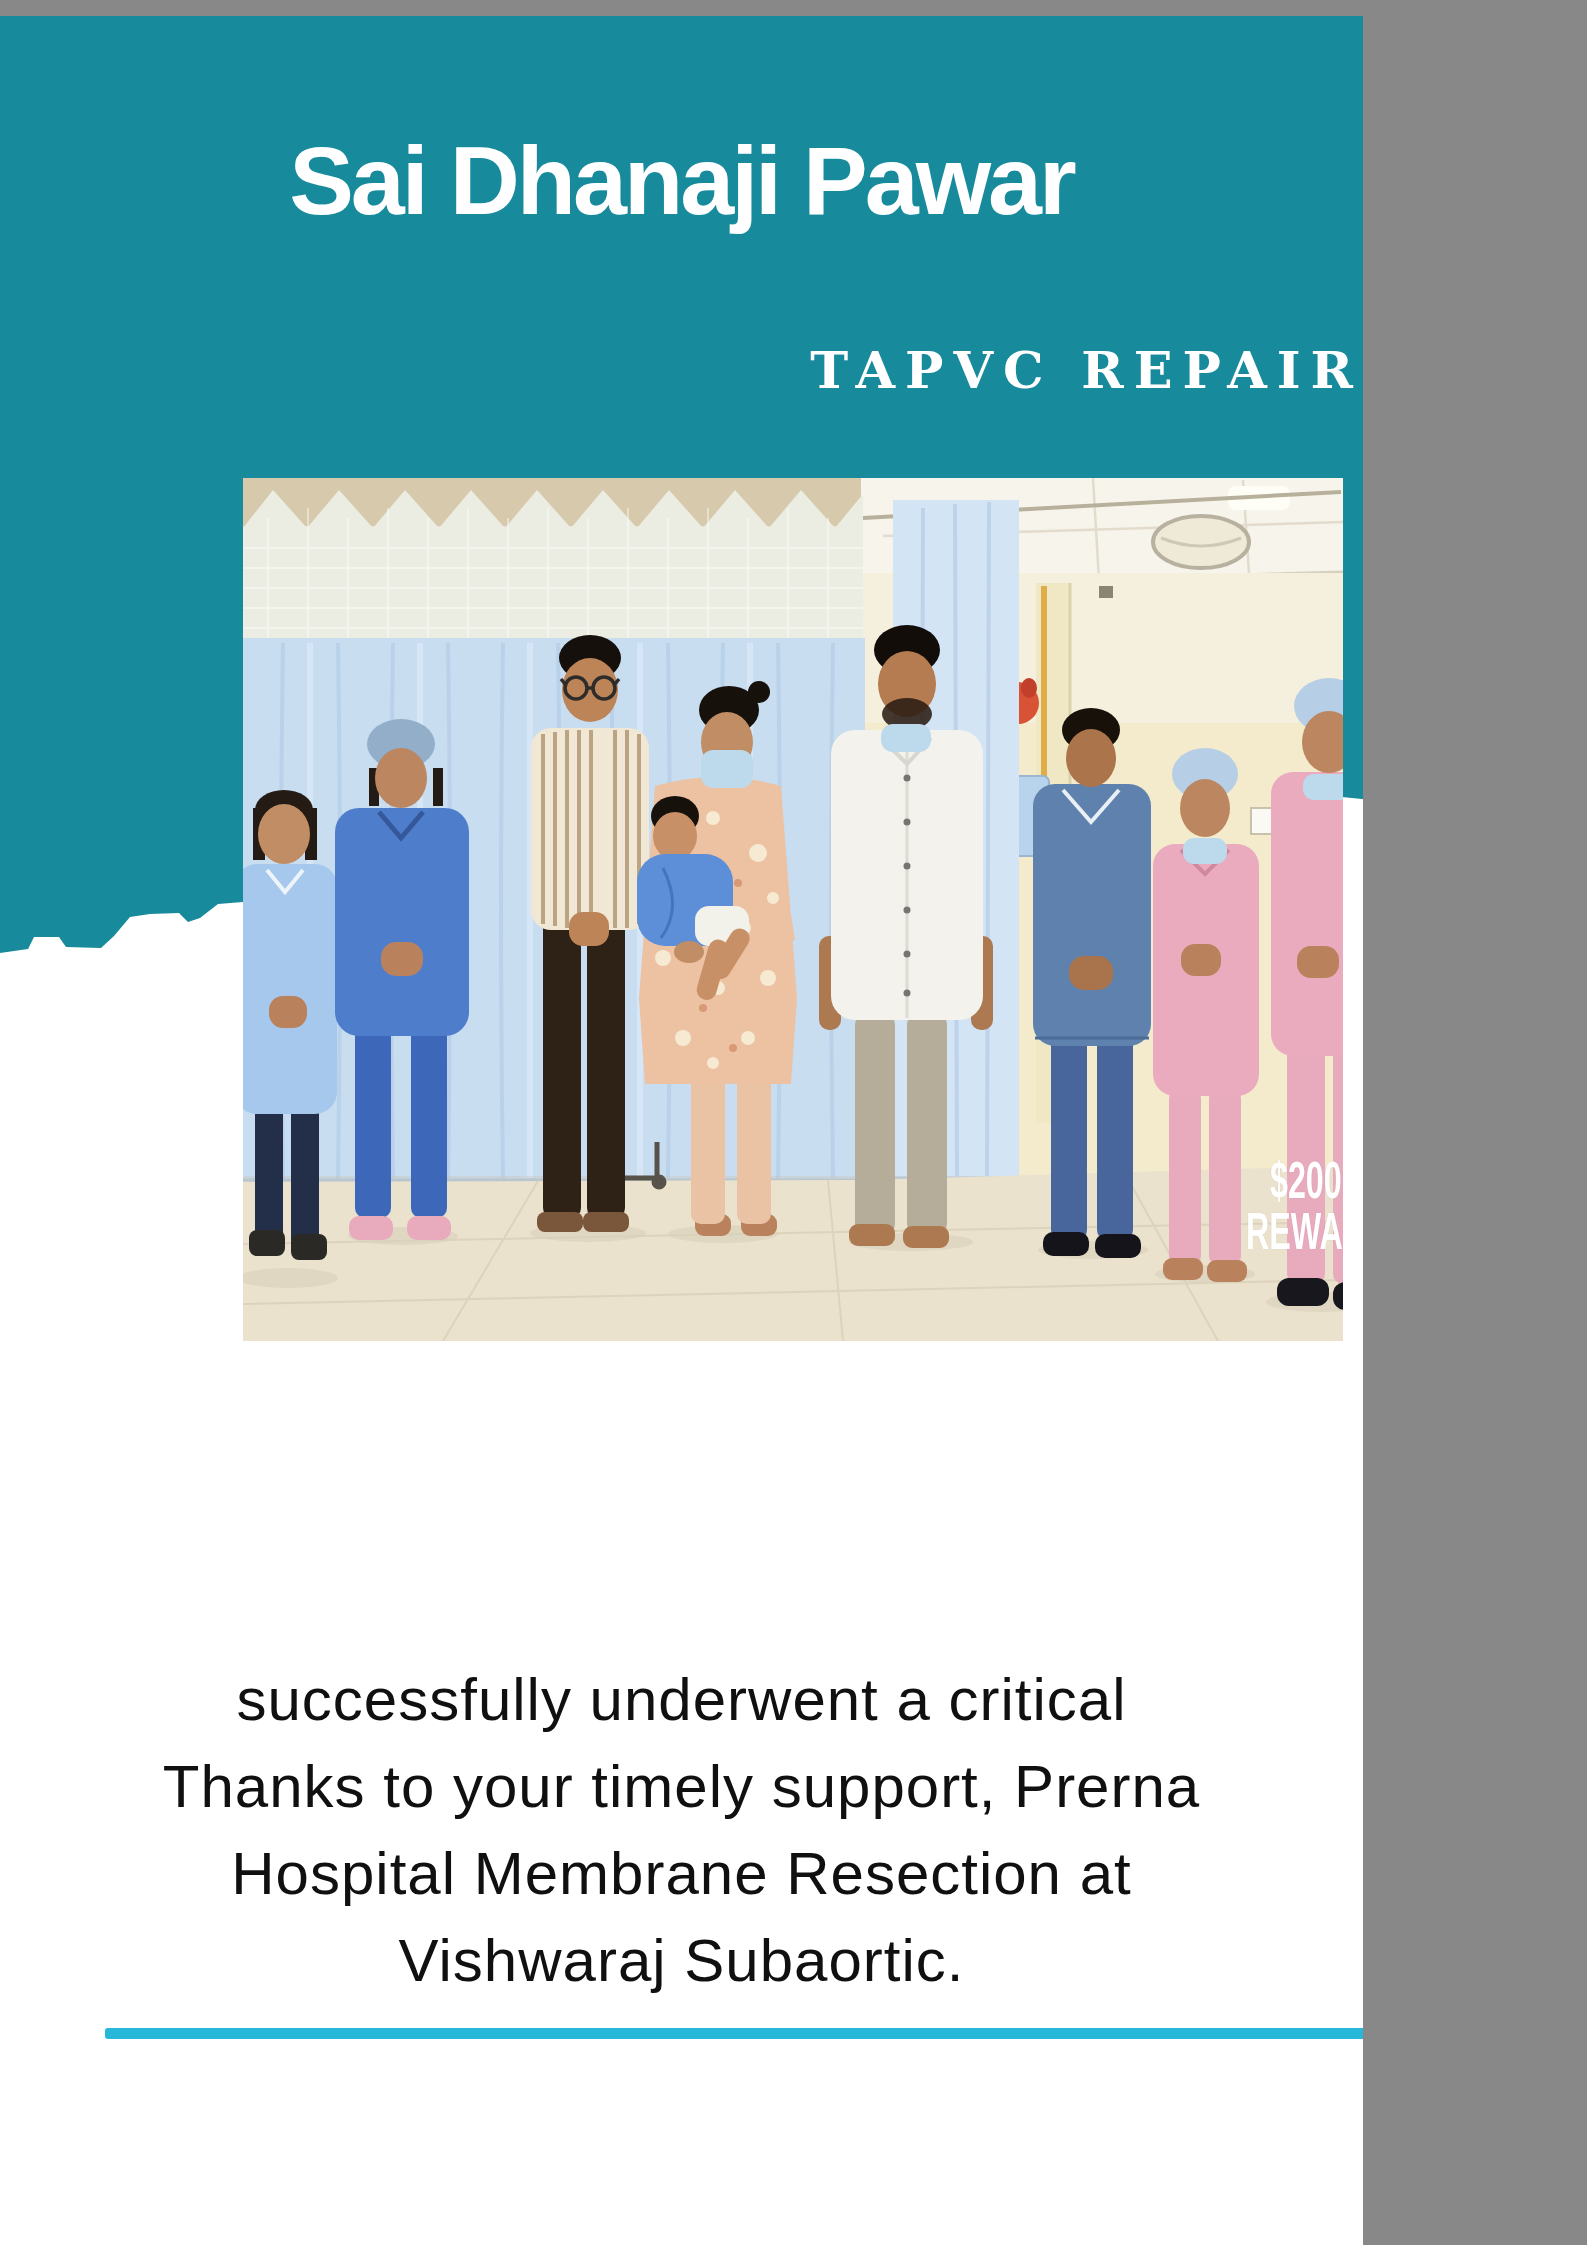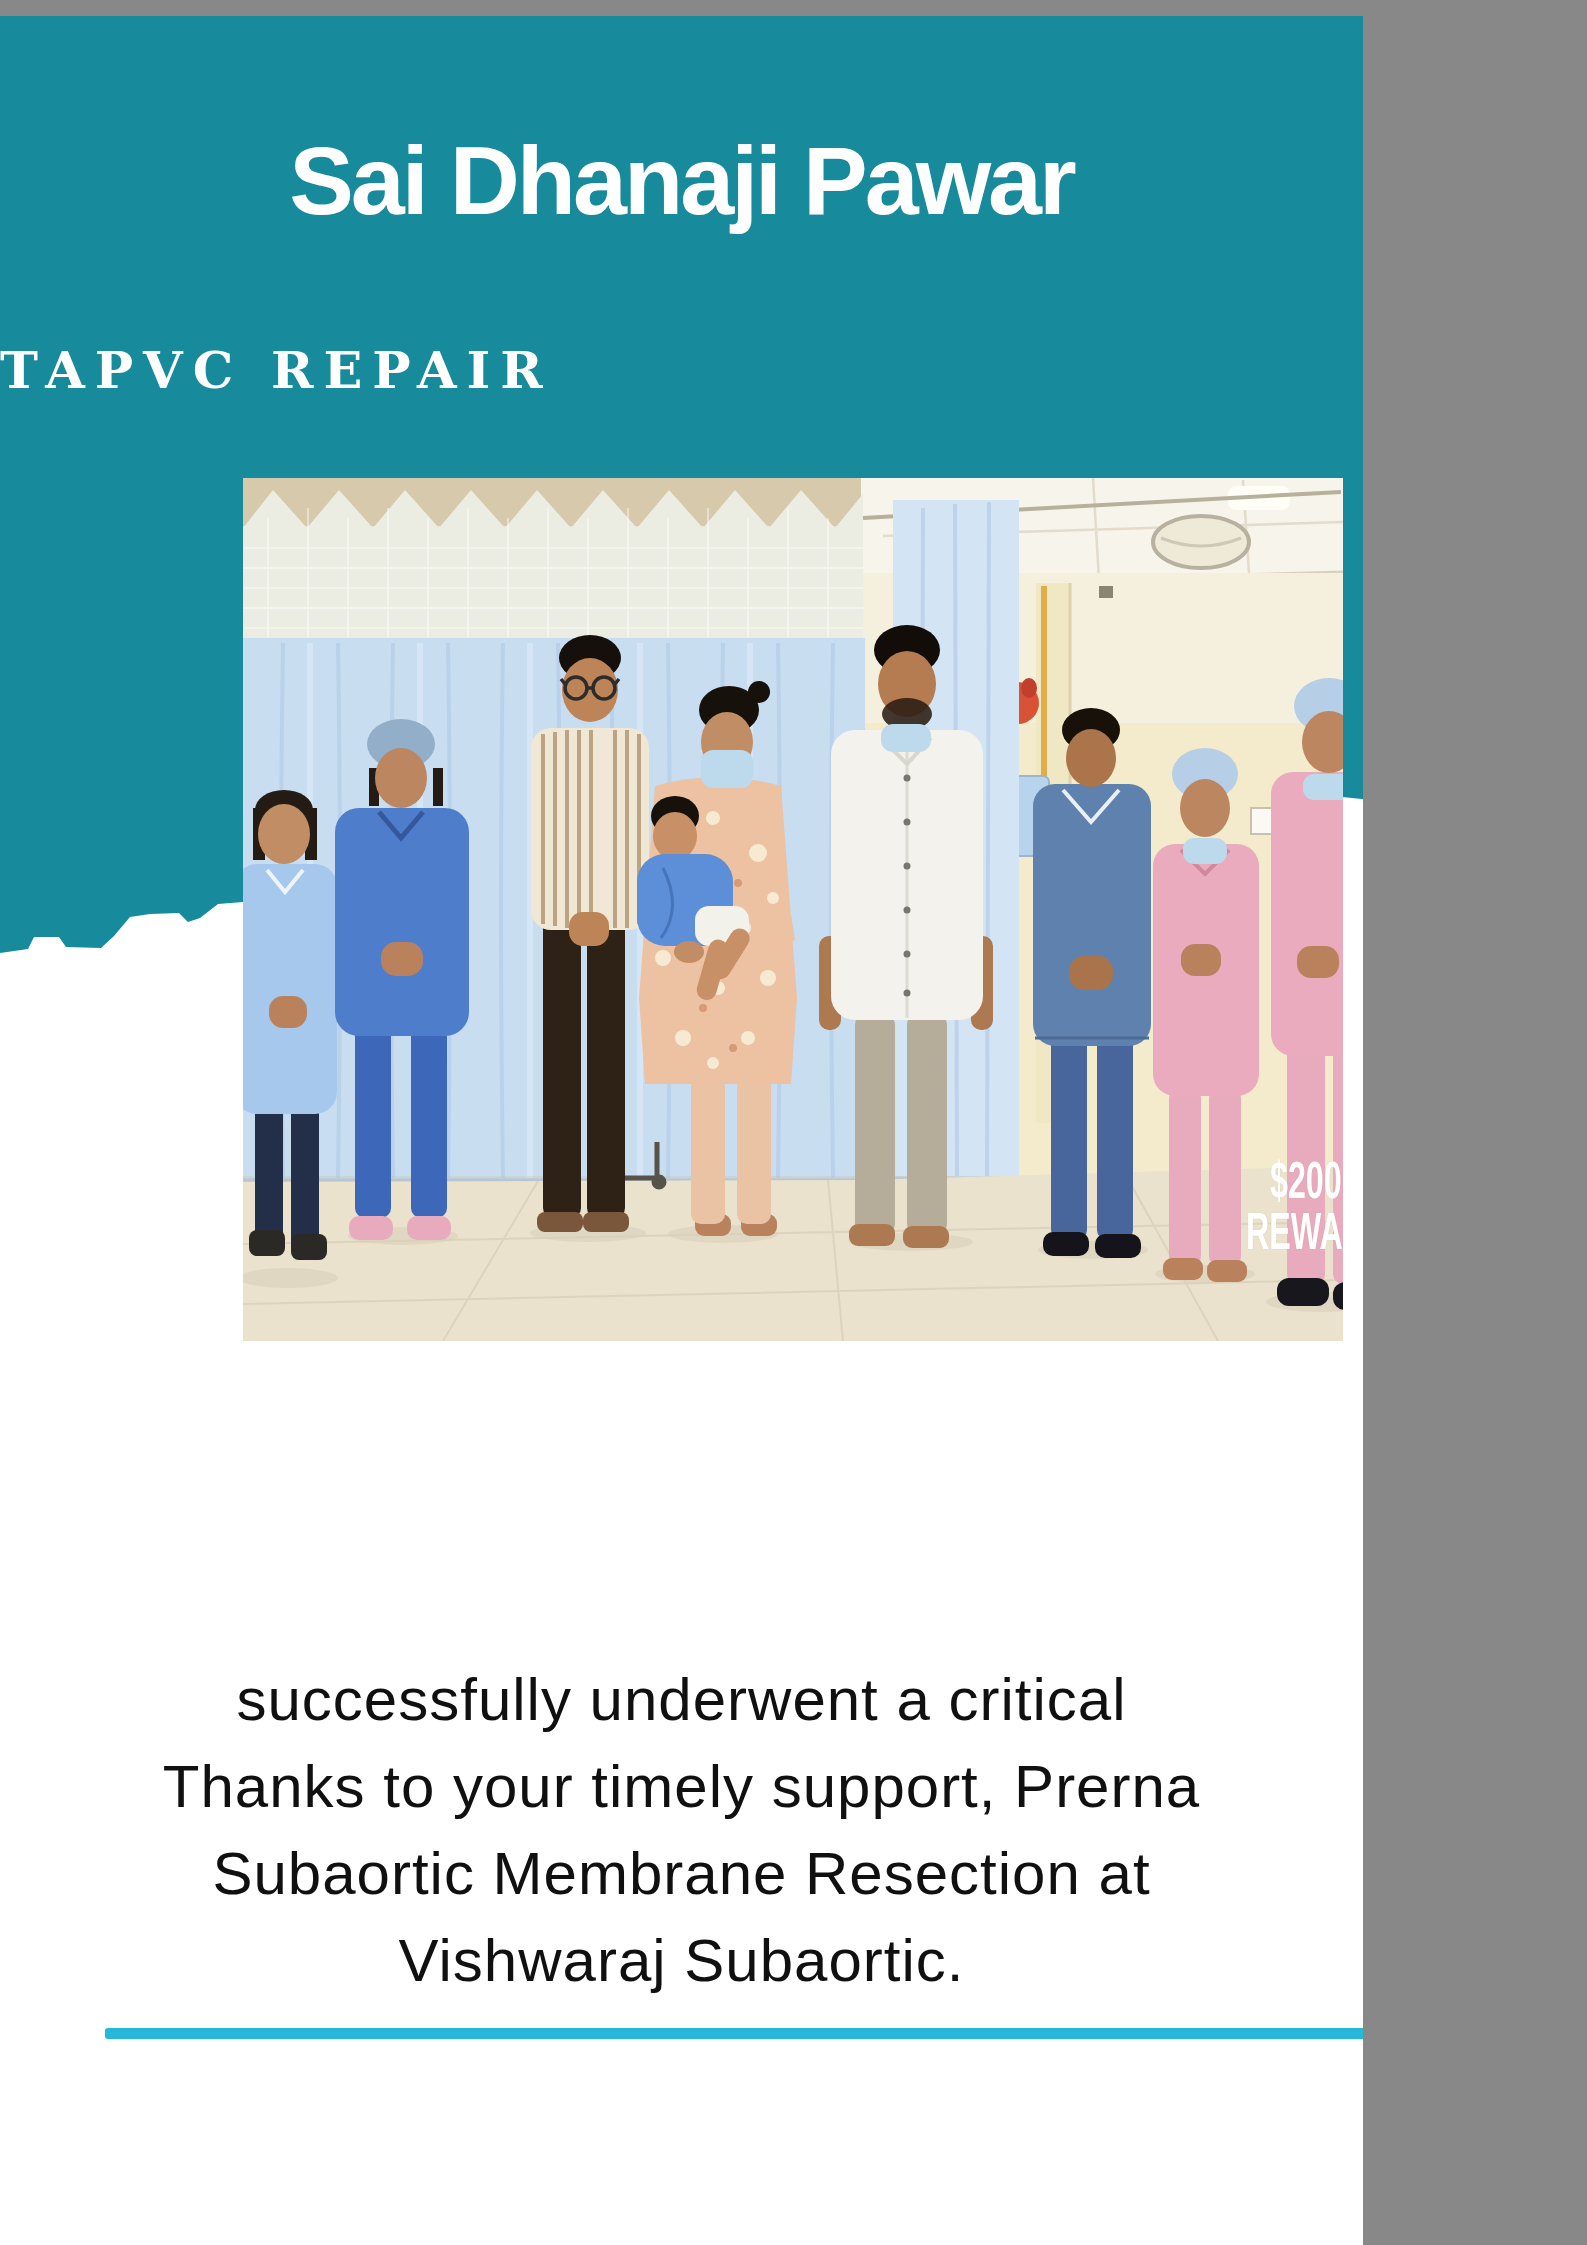--- a/index.html
+++ b/index.html
@@ -13,21 +13,21 @@
   }
   .teal-tear{position:absolute;top:0;left:0;width:1587px;height:960px;display:block;}
   .teal-tear path{fill:var(--teal,#178a9b);}
   .header-title{
     position:absolute;top:112px;left:0;width:100%;
     text-align:center;color:#fff;
     font-size:97px;font-weight:bold;letter-spacing:-3px;line-height:1.1;
   }
   .header-subtitle{
     position:absolute;top:326px;left:0;width:100%;
-    text-align:left;color:#fff;
+    text-align:right;color:#fff;
     font-family:"DejaVu Serif","Liberation Serif",serif;
     font-size:51px;font-weight:600;letter-spacing:10px;line-height:1.1;
   }
   .photo{
     position:absolute;left:243px;top:462px;width:1100px;height:863px;
     overflow:hidden;background:#ece4cf;
   }
   .photo svg{position:absolute;top:0;left:0;display:block;}
   .reward{
     position:absolute;white-space:nowrap;color:#ffffff;
@@ -292,18 +292,18 @@
       </g>
     </svg>
 
     <div class="reward reward-line1">$2000</div>
     <div class="reward reward-line2">REWARD</div>
   </div>
 
   <div class="message">
     <div>successfully underwent a critical</div>
     <div>Thanks to your timely support, Prerna</div>
-    <div>Subaortic Membrane Resection at</div>
+    <div>Hospital Membrane Resection at</div>
     <div>Vishwaraj Subaortic.</div>
   </div>
 
   <div class="rule"></div>
 </div>
 
 </body></html>

